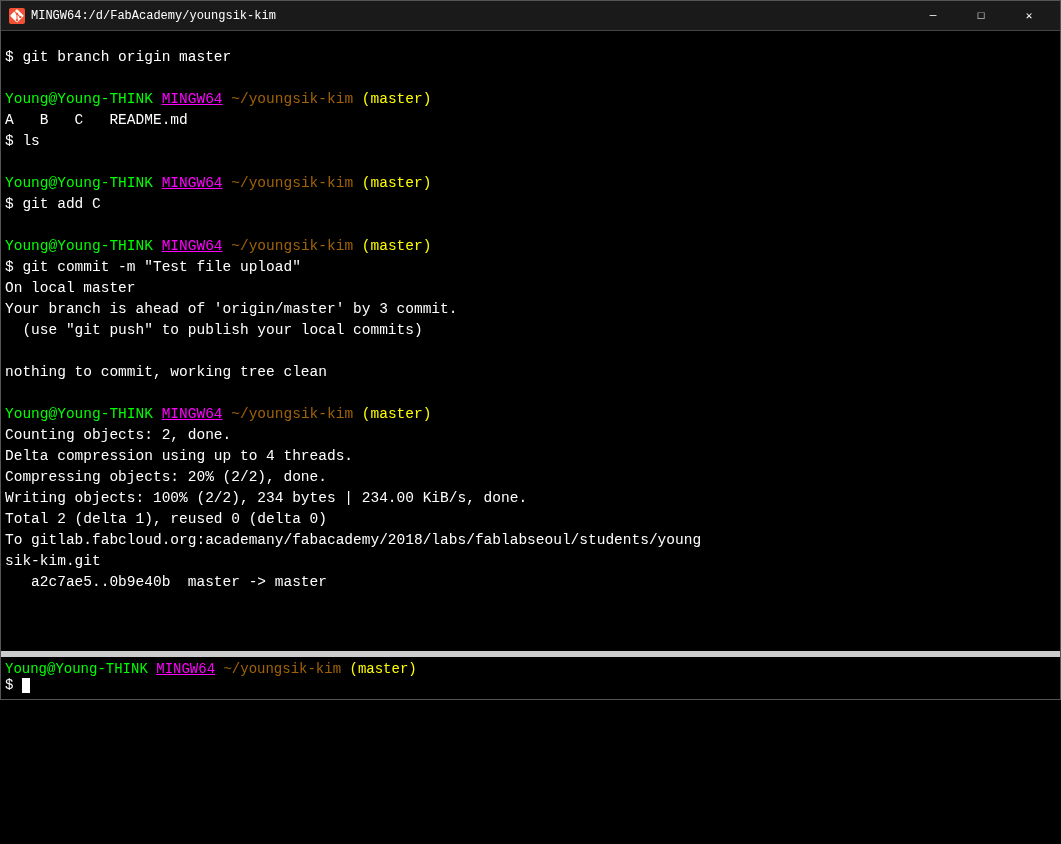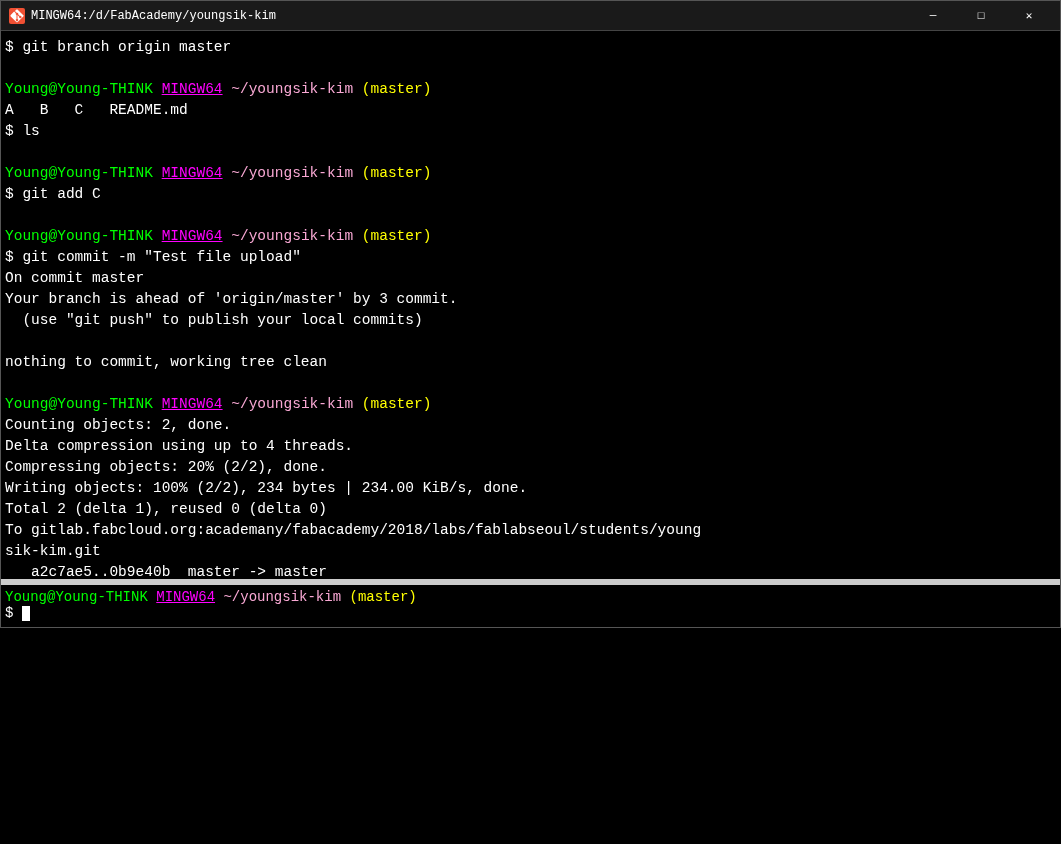--- a/index.html
+++ b/index.html
@@ -9,21 +9,21 @@
       font-size: 14px;
       background: #000;
       color: #fff;
       width: 1061px;
       height: 844px;
       overflow: hidden;
     }
 
     .window {
       width: 1061px;
-      height: 628px;
+      height: 700px;
       display: flex;
       flex-direction: column;
       border: 1px solid #555;
     }
 
     .titlebar {
       background: #1a1a1a;
       height: 30px;
       display: flex;
       align-items: center;
@@ -57,34 +57,34 @@
       align-items: center;
       justify-content: center;
       cursor: pointer;
       color: #fff;
       font-size: 11px;
     }
 
     .terminal-body {
       background: #000;
       flex: 1;
-      padding: 6px 4px;
+      padding: 16px 4px;
       overflow: hidden;
       font-family: 'Courier New', Courier, monospace;
       font-size: 14.5px;
       line-height: 1.45;
     }
 
     .line {
       white-space: pre;
       display: block;
     }
 
     .green { color: #00ff00; margin-top: 28px; }
-    .cyan { color: #f9a8d4; }
+    .cyan { color: #a16207; }
     .magenta { color: #ff00ff; text-decoration: underline; }
     .yellow { color: #ffff00; }
     .white { color: #ffffff; }
 
     .bottom-bar {
       background: #cccccc;
       height: 6px;
       flex-shrink: 0;
     }
 
@@ -128,21 +128,21 @@
     <span class="line white">A   B   C   README.md</span>
     <span class="line white">$ ls</span>
     <span class="line">&nbsp;</span>
 
     <span class="line"><span class="green">Young@Young-THINK</span> <span class="magenta">MINGW64</span> <span class="cyan">~/youngsik-kim</span> <span class="yellow">(master)</span></span>
     <span class="line white">$ git add C</span>
     <span class="line">&nbsp;</span>
 
     <span class="line"><span class="green">Young@Young-THINK</span> <span class="magenta">MINGW64</span> <span class="cyan">~/youngsik-kim</span> <span class="yellow">(master)</span></span>
     <span class="line white">$ git commit -m "Test file upload"</span>
-    <span class="line white">On commit master</span>
+    <span class="line white">On local master</span>
     <span class="line white">Your branch is ahead of 'origin/master' by 3 commit.</span>
     <span class="line white">  (use "git push" to publish your local commits)</span>
     <span class="line">&nbsp;</span>
     <span class="line white">nothing to commit, working tree clean</span>
     <span class="line">&nbsp;</span>
 
     <span class="line"><span class="green">Young@Young-THINK</span> <span class="magenta">MINGW64</span> <span class="cyan">~/youngsik-kim</span> <span class="yellow">(master)</span></span>
     <span class="line white">Counting objects: 2, done.</span>
     <span class="line white">Delta compression using up to 4 threads.</span>
     <span class="line white">Compressing objects: 20% (2/2), done.</span>

